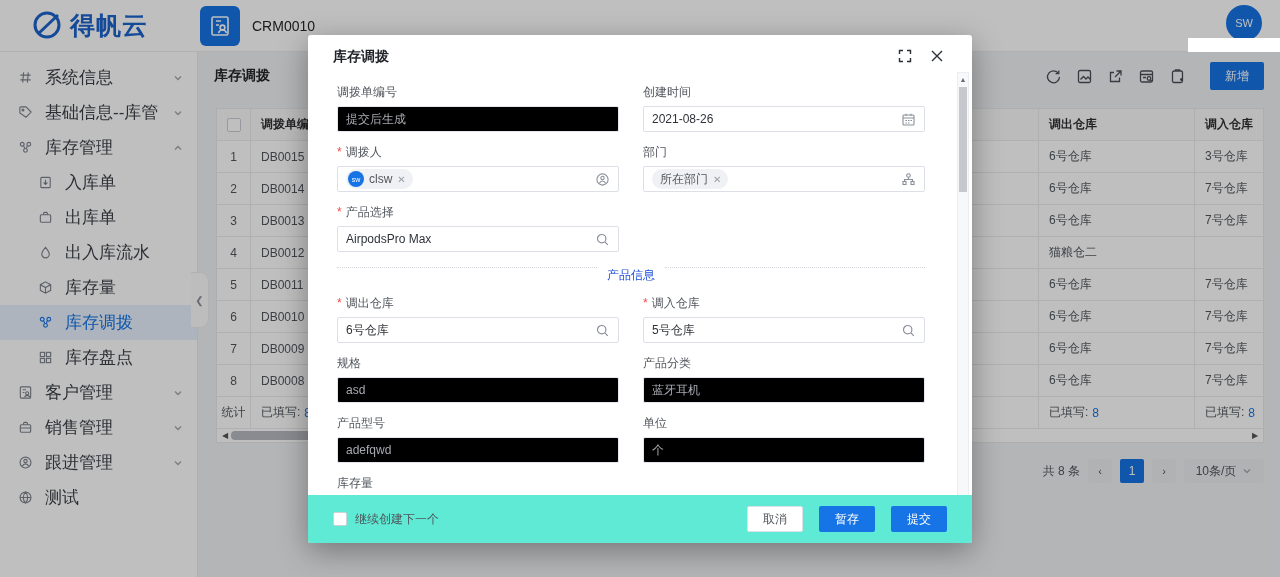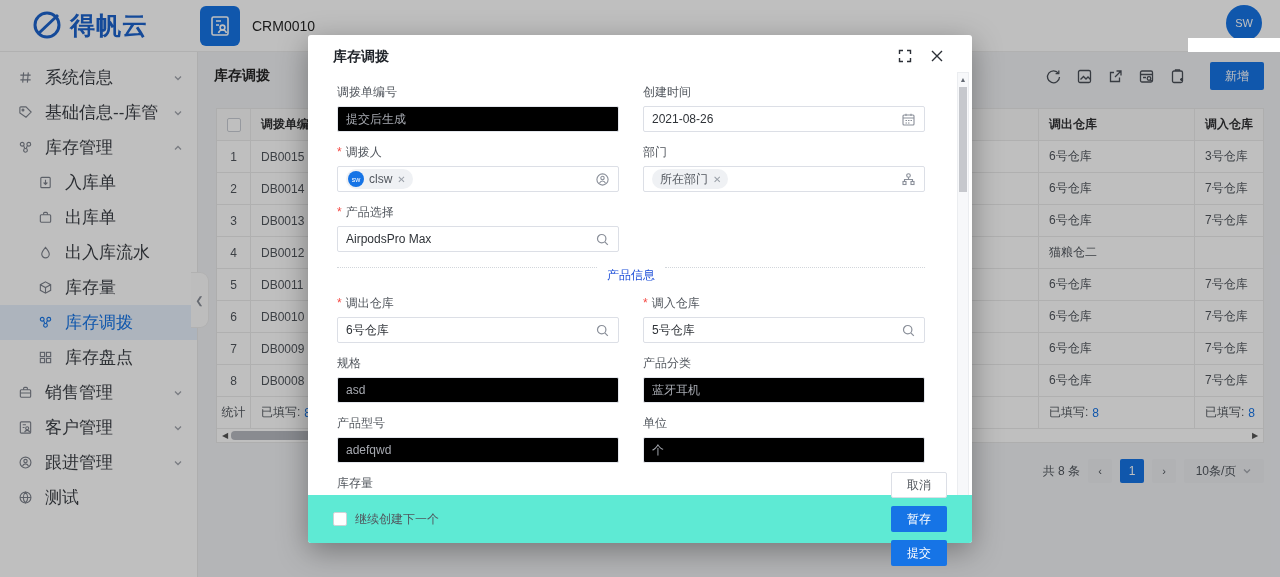--- a/index.html
+++ b/index.html
@@ -80,21 +80,21 @@
   .tag.no-av { padding-left:8px; }
   .tag-avatar { width:16px; height:16px; border-radius:50%; background:#1674e6; color:#fff; font-size:7px; display:flex; align-items:center; justify-content:center; }
   .tag-x { font-size:10px; color:#9aa0a8; cursor:pointer; }
   .divider { grid-column:1 / -1; display:flex; align-items:flex-start; color:#1d4ed8; font-size:12px; margin:2px 0 12px; }
   .divider::before, .divider::after { content:""; flex:1; border-top:1px dotted #d2d6db; }
   .divider span { padding:0 10px; }
 
   .modal-footer { position:absolute; left:0; right:0; bottom:0; height:48px; background:#5eead4; display:flex; align-items:center; padding:0 25px; border-radius:0 0 3px 3px; }
   .chk-wrap { display:flex; align-items:center; gap:8px; font-size:12px; color:#51565d; }
   .chk { width:14px; height:14px; border:1px solid #d0d3d6; border-radius:2px; background:#fff; cursor:pointer; }
-  .foot-btns { margin-left:auto; display:flex; gap:8px;flex-direction:column; }
+  .foot-btns { margin-left:auto; display:flex; gap:16px; }
   .btn { height:26px; min-width:53px; padding:0 15px; font-size:12px; border-radius:2px; cursor:pointer; border:1px solid transparent; }
   .btn.ghost { background:#fff; border-color:#dcdfe6; color:#51565d; }
   .btn.primary { background:#1674e6; color:#fff; }
 
   .mscroll { position:absolute; right:3px; top:37px; bottom:21px; width:12px; background:#f7f8fa; border:1px solid #ebedf0; }
   .ms-arrow { position:absolute; left:0; right:0; height:12px; display:flex; align-items:center; justify-content:center; font-size:7px; color:#646a73; }
   .ms-up { top:0; } .ms-down { bottom:0; }
   .ms-thumb { position:absolute; left:1px; right:1px; top:14px; height:105px; background:#c6c8cd; }
 </style>
 </head>
@@ -195,36 +195,36 @@
       <svg class="si" viewBox="0 0 16 16" fill="none" stroke="currentColor" stroke-width="1.2">
           <rect x="2.5" y="2.5" width="4.5" height="4.5"></rect>
           <rect x="9" y="2.5" width="4.5" height="4.5"></rect>
           <rect x="2.5" y="9" width="4.5" height="4.5"></rect>
           <rect x="9" y="9" width="4.5" height="4.5"></rect>
         </svg>
       <span class="side-label">库存盘点</span>
     </div>
     <div class="side-item">
       <svg class="si" viewBox="0 0 16 16" fill="none" stroke="currentColor" stroke-width="1.2">
-          <rect x="2.5" y="5" width="11" height="8" rx="1"></rect>
-          <path d="M6 5V3.5a1 1 0 0 1 1-1h2a1 1 0 0 1 1 1V5M2.5 8.5h11"></path>
-        </svg>
-      <span class="side-label">销售管理</span>
-      <svg class="chev" viewBox="0 0 10 10" fill="none" stroke="currentColor" stroke-width="1.3">
-          <path d="M2 3.5l3 3 3-3"></path>
-        </svg>
-    </div>
-    <div class="side-item">
-      <svg class="si" viewBox="0 0 16 16" fill="none" stroke="currentColor" stroke-width="1.2">
           <rect x="2.5" y="2" width="11" height="12" rx="1"></rect>
           <path d="M5 5h3.5M5 8h2"></path>
           <circle cx="9.8" cy="8.8" r="1.6"></circle>
           <path d="M7 13c.5-1.4 1.6-2 2.8-2s2.3.6 2.8 2"></path>
         </svg>
       <span class="side-label">客户管理</span>
+      <svg class="chev" viewBox="0 0 10 10" fill="none" stroke="currentColor" stroke-width="1.3">
+          <path d="M2 3.5l3 3 3-3"></path>
+        </svg>
+    </div>
+    <div class="side-item">
+      <svg class="si" viewBox="0 0 16 16" fill="none" stroke="currentColor" stroke-width="1.2">
+          <rect x="2.5" y="5" width="11" height="8" rx="1"></rect>
+          <path d="M6 5V3.5a1 1 0 0 1 1-1h2a1 1 0 0 1 1 1V5M2.5 8.5h11"></path>
+        </svg>
+      <span class="side-label">销售管理</span>
       <svg class="chev" viewBox="0 0 10 10" fill="none" stroke="currentColor" stroke-width="1.3">
           <path d="M2 3.5l3 3 3-3"></path>
         </svg>
     </div>
     <div class="side-item">
       <svg class="si" viewBox="0 0 16 16" fill="none" stroke="currentColor" stroke-width="1.2">
           <circle cx="8" cy="8" r="5.8"></circle>
           <circle cx="8" cy="6.5" r="1.8"></circle>
           <path d="M4.8 12c.6-1.7 1.9-2.5 3.2-2.5s2.6.8 3.2 2.5"></path>
         </svg>

